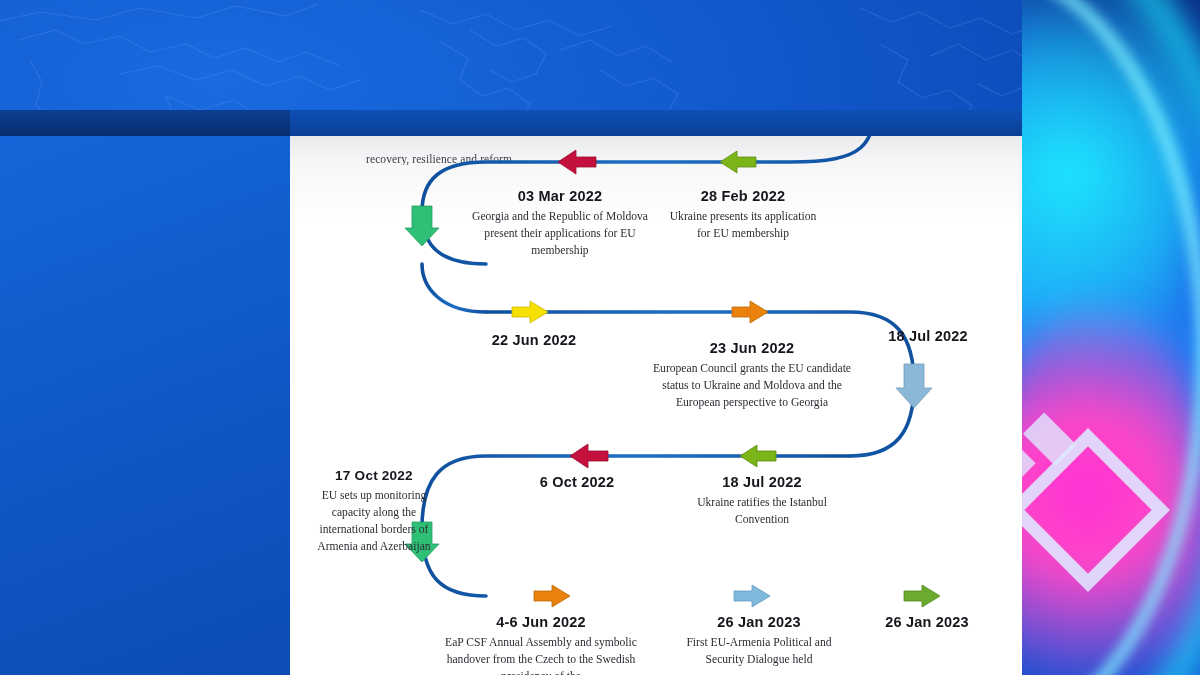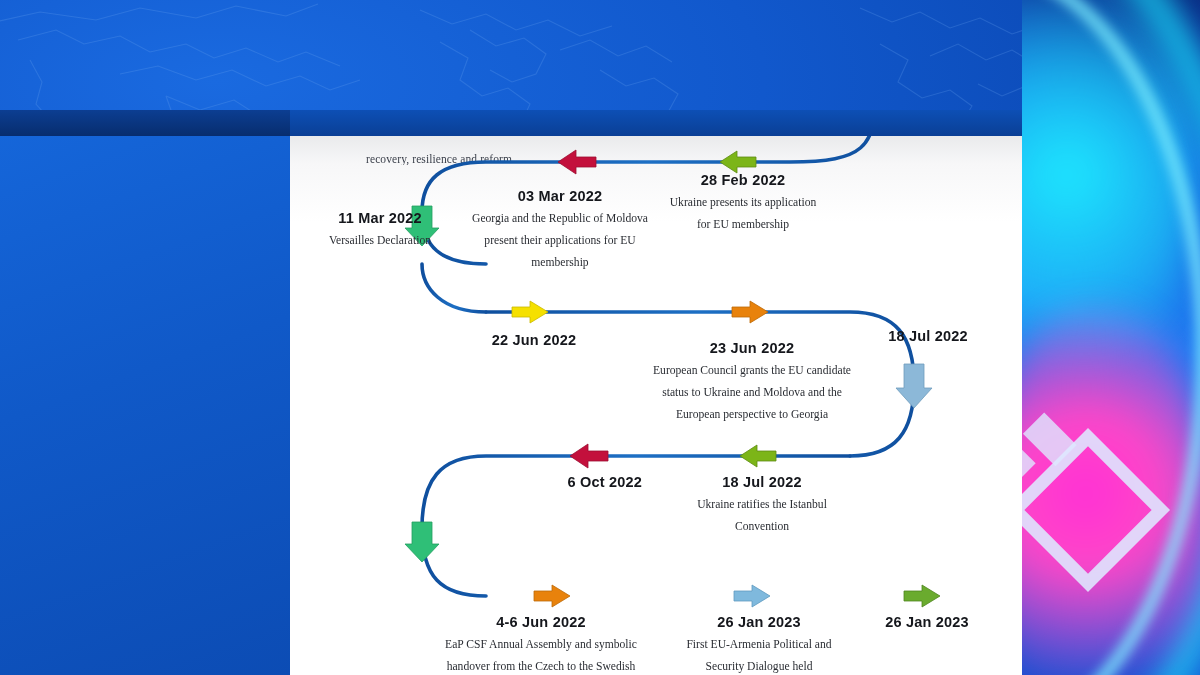--- a/index.html
+++ b/index.html
@@ -58,21 +58,21 @@
       font-size:11.5px;color:#3a3f4a;letter-spacing:.1px;white-space:nowrap;
       overflow:hidden;height:12px;margin-top:21px;}
   
   #tl{position:absolute;left:0;top:0;width:732px;height:539px;}
   
   .ev{position:absolute;text-align:center;}
   .ev .d{font-family:Liberation Sans, sans-serif;font-weight:bold;
          font-size:14.5px;color:#15171c;letter-spacing:.2px;margin-bottom:4px;
          white-space:nowrap;}
   .ev .t{font-family:"Liberation Serif",serif;font-size:11.6px;
-         line-height:22px;color:#2a2d33;}
+         line-height:17px;color:#2a2d33;}
   .ev.small .d{font-size:13.6px;}
 </style>
 </head>
 <body>
 
 <div id="bg">
   <svg id="bg-map" viewBox="0 0 1200 675" preserveAspectRatio="none">
     <g fill="none" stroke="#6fa8f0" stroke-width="1.1" opacity="0.8">
       <path d="M-5 22 L40 12 L96 20 L140 8 L196 18 L236 6 L286 16 L318 4"></path>
       <path d="M18 40 L56 30 L84 44 L120 36 L150 52 L186 44 L214 58 L246 48 L278 62 L306 52 L340 66"></path>
@@ -179,50 +179,50 @@
       <path d="M262 449 L280 460 L262 471 L262 465 L244 465 L244 455 L262 455 Z" fill="#e8820c" stroke="#bd6a09" stroke-width="0.8"></path>
     </g>
     <g>
       <path d="M462 449 L480 460 L462 471 L462 465 L444 465 L444 455 L462 455 Z" fill="#7fb9dd" stroke="#5f9ac0" stroke-width="0.8"></path>
     </g>
     <g>
       <path d="M632 449 L650 460 L632 471 L632 465 L614 465 L614 455 L632 455 Z" fill="#6aab2e" stroke="#4f8520" stroke-width="0.8"></path>
     </g>
   </svg>
 
-  <div class="ev" style="left:20px;top:74px;width:140px;">
-    <div class="d">11 Mar 2022</div>
-    <div class="t">Versailles Declaration</div>
-  </div>
 
   <div class="ev" style="left:180px;top:52px;width:180px;">
     <div class="d">03 Mar 2022</div>
     <div class="t">Georgia and the Republic of Moldova present their applications for EU membership</div>
   </div>
 
-  <div class="ev" style="left:378px;top:36px;width:150px;">
+  <div class="ev" style="left:378px;top:52px;width:150px;">
     <div class="d">28 Feb 2022</div>
     <div class="t">Ukraine presents its application for EU membership</div>
   </div>
 
   <div class="ev" style="left:140px;top:196px;width:208px;">
     <div class="d">22 Jun 2022</div>
   </div>
 
   <div class="ev" style="left:362px;top:204px;width:200px;">
     <div class="d">23 Jun 2022</div>
     <div class="t">European Council grants the EU candidate status to Ukraine and Moldova and the European perspective to Georgia</div>
   </div>
 
   <div class="ev" style="left:562px;top:192px;width:152px;">
     <div class="d">18 Jul 2022</div>
   </div>
 
-
-  <div class="ev" style="left:184px;top:338px;width:168px;text-align:right;">
+  <div class="ev small" style="left:18px;top:332px;width:132px;">
+    <div class="d">17 Oct 2022</div>
+    <div class="t">EU sets up monitoring capacity along the international borders of Armenia and Azerbaijan</div>
+  </div>
+
+  <div class="ev" style="left:203px;top:338px;width:168px;">
     <div class="d">6 Oct 2022</div>
   </div>
 
   <div class="ev" style="left:388px;top:338px;width:168px;">
     <div class="d">18 Jul 2022</div>
     <div class="t">Ukraine ratifies the Istanbul Convention</div>
   </div>
 
   <div class="ev" style="left:140px;top:478px;width:222px;">
     <div class="d">4-6 Jun 2022</div>

